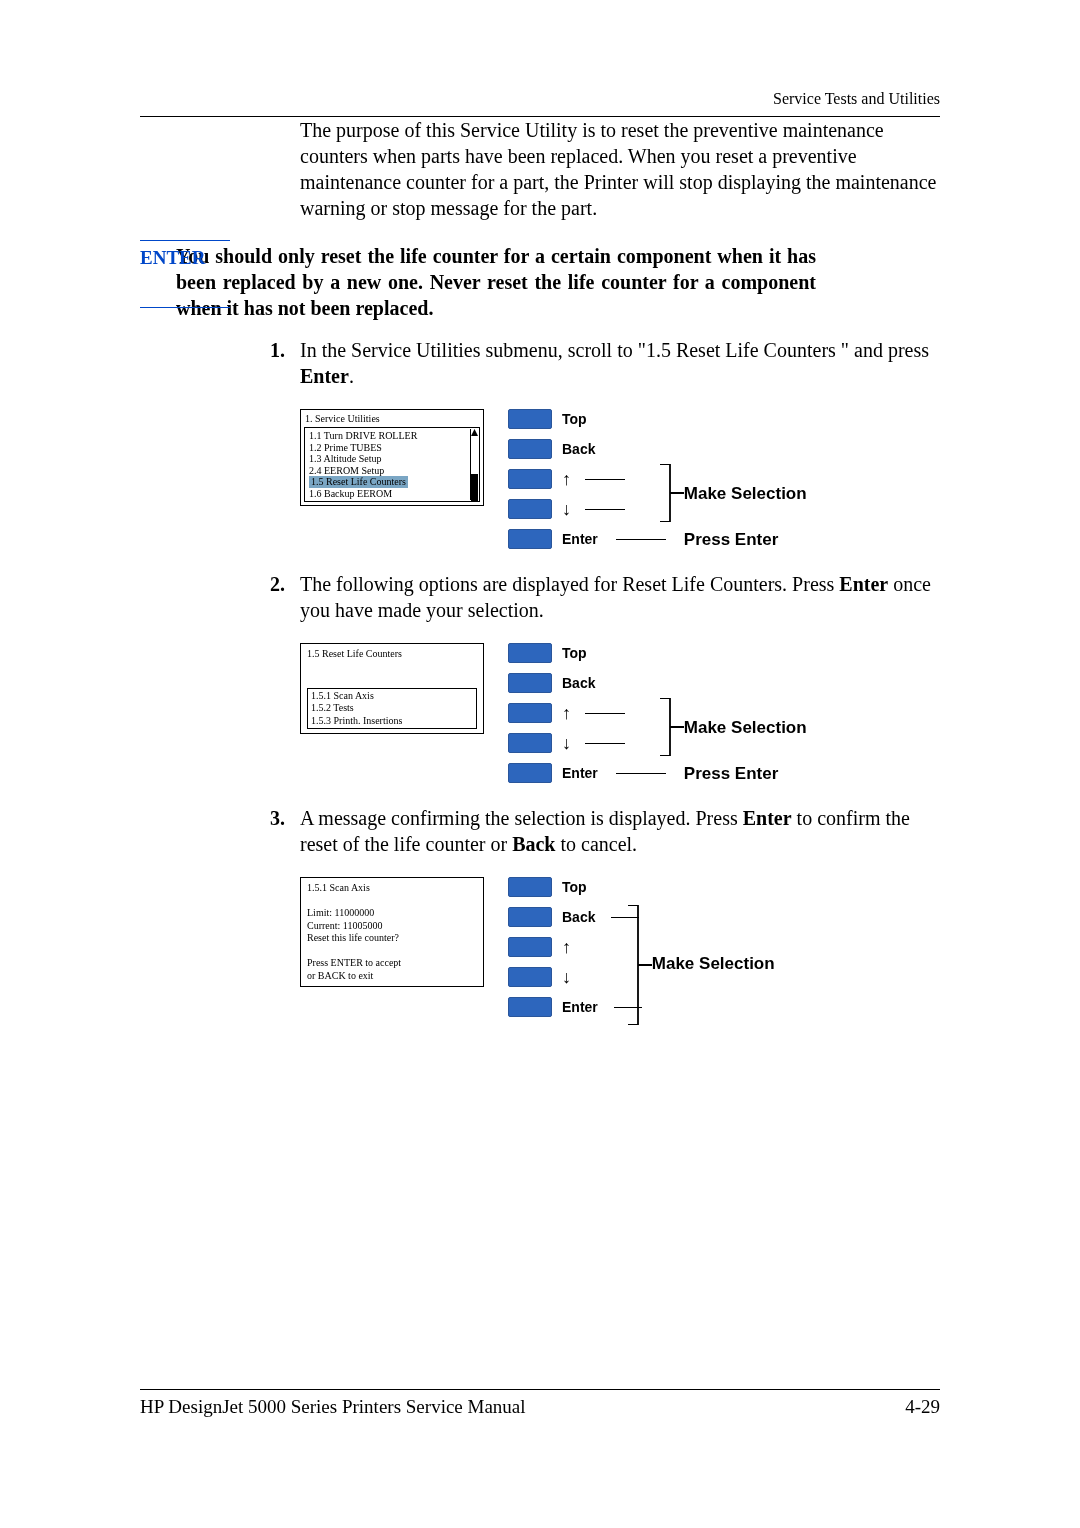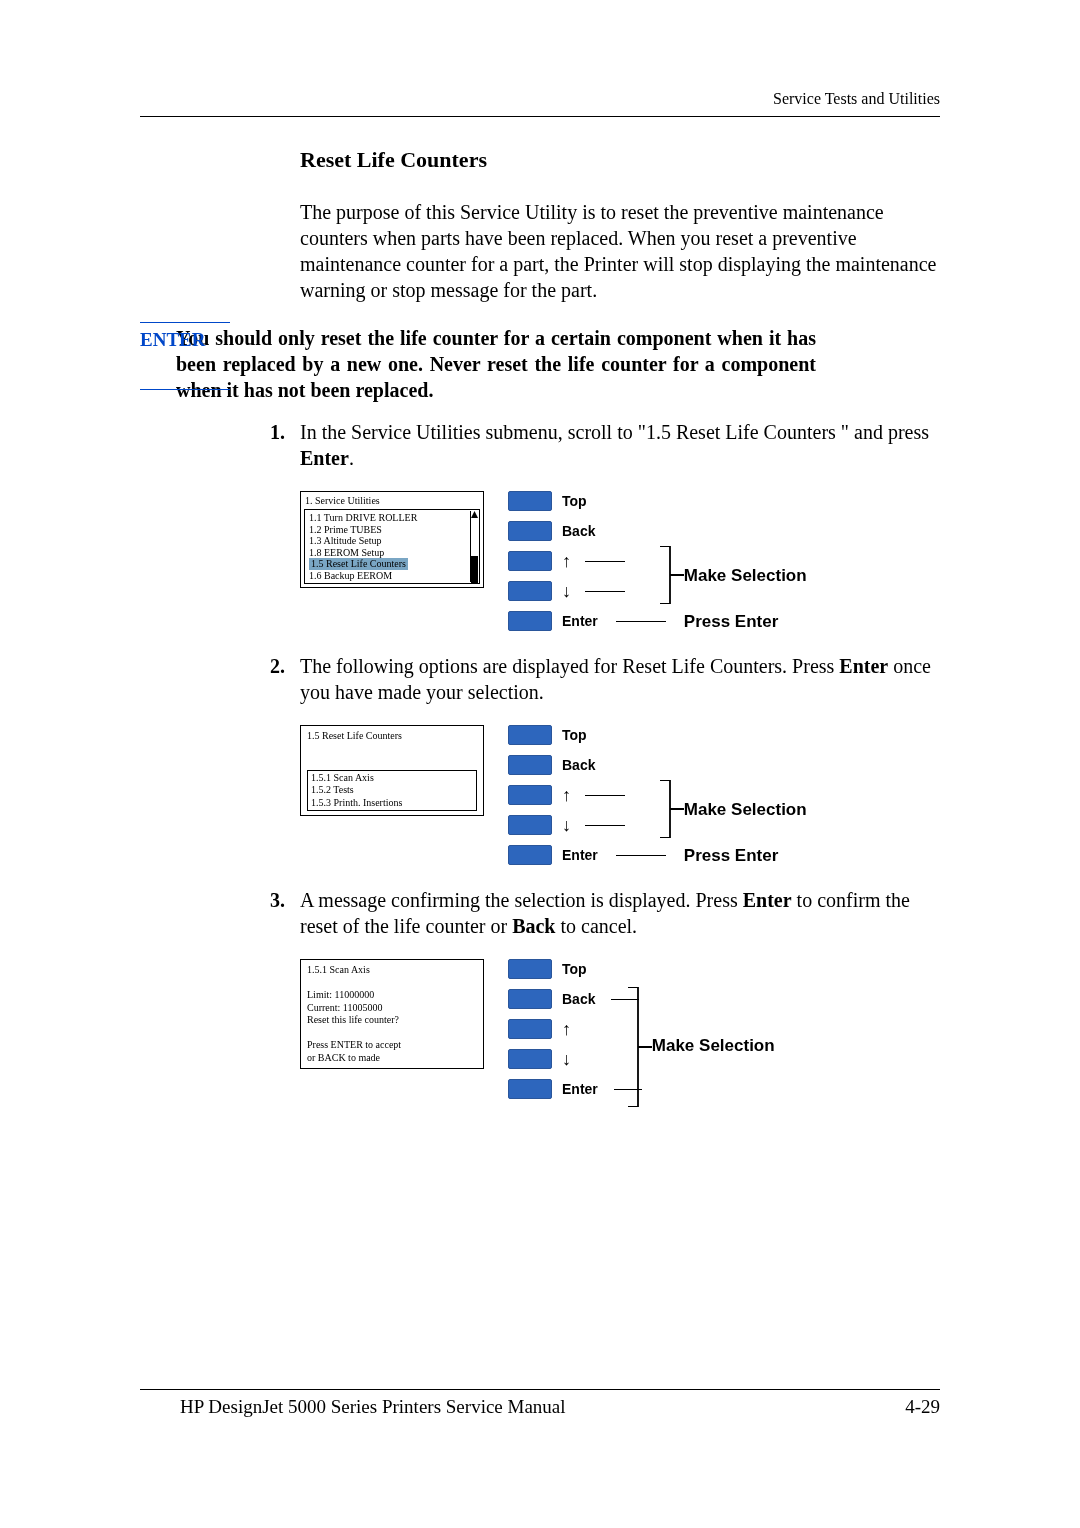--- a/index.html
+++ b/index.html
@@ -162,31 +162,29 @@
     position: absolute;
     left: 140px;
     bottom: 110px;
     width: 800px;
   }
   .footer-row {
     display: flex;
     justify-content: space-between;
     font-size: 19px;
     margin-top: 6px;
-    margin-left: 40px;
   }
 </style>
 </head>
 <body>
 
 <div class="page">
   <div class="hdr-right">Service Tests and Utilities</div>
   <hr class="rule">
 
-  <div class="section-title">Reset Life Counters</div>
 
   <div class="body-col">The purpose of this Service Utility is to reset the preventive maintenance counters when parts have been replaced. When you reset a preventive maintenance counter for a part, the Printer will stop displaying the maintenance warning or stop message for the part.</div>
 
   <div style="position:relative; margin-top:22px;">
     <div class="note-rule" style="top:-3px;"></div>
     <div class="note-label" style="top:4px;">ENTER</div>
     <div class="note-rule" style="top:64px;"></div>
     <div class="body-col note-body">You should only reset the life counter for a certain component when it has been replaced by a new one. Never reset the life counter for a component when it has not been replaced.</div>
   </div>
 
@@ -197,21 +195,21 @@
         <span>In the Service Utilities submenu, scroll to "1.5 Reset Life Counters " and press </span><b>Enter</b><span>.</span>
 
         <div class="panel-group">
 
           <div class="lcd">
             <div class="title">1. Service Utilities</div>
             <div class="inner">
               <div class="row">1.1 Turn DRIVE ROLLER</div>
               <div class="row">1.2 Prime TUBES</div>
               <div class="row">1.3 Altitude Setup</div>
-              <div class="row">1.8 EEROM Setup</div>
+              <div class="row">2.4 EEROM Setup</div>
               <div class="row"><span class="hl">1.5 Reset Life Counters</span></div>
               <div class="row">1.6 Backup EEROM</div>
               <div class="scrollbar">
                 <div class="arrow-up"></div>
                 <div class="thumb" style="top:45px; height:28px;"></div>
                 <div class="arrow-down"></div>
               </div>
             </div>
           </div>
 
@@ -310,21 +308,21 @@
         <div class="panel-group">
           <div class="lcd">
             <div class="lcd-padded">
               <div class="row">1.5.1 Scan Axis</div>
               <div class="row">&nbsp;</div>
               <div class="row">Limit: 11000000</div>
               <div class="row">Current: 11005000</div>
               <div class="row">Reset this life counter?</div>
               <div class="row">&nbsp;</div>
               <div class="row">Press ENTER to accept</div>
-              <div class="row">or BACK to made</div>
+              <div class="row">or BACK to exit</div>
             </div>
           </div>
           <div class="btncol">
             <div class="btnrow">
                 <div class="bluebtn"></div>
                 <span class="btnlabel">Top</span>
               </div>
             <div class="btnrow">
                 <div class="bluebtn"></div>
                 <span class="btnlabel">Back</span>

